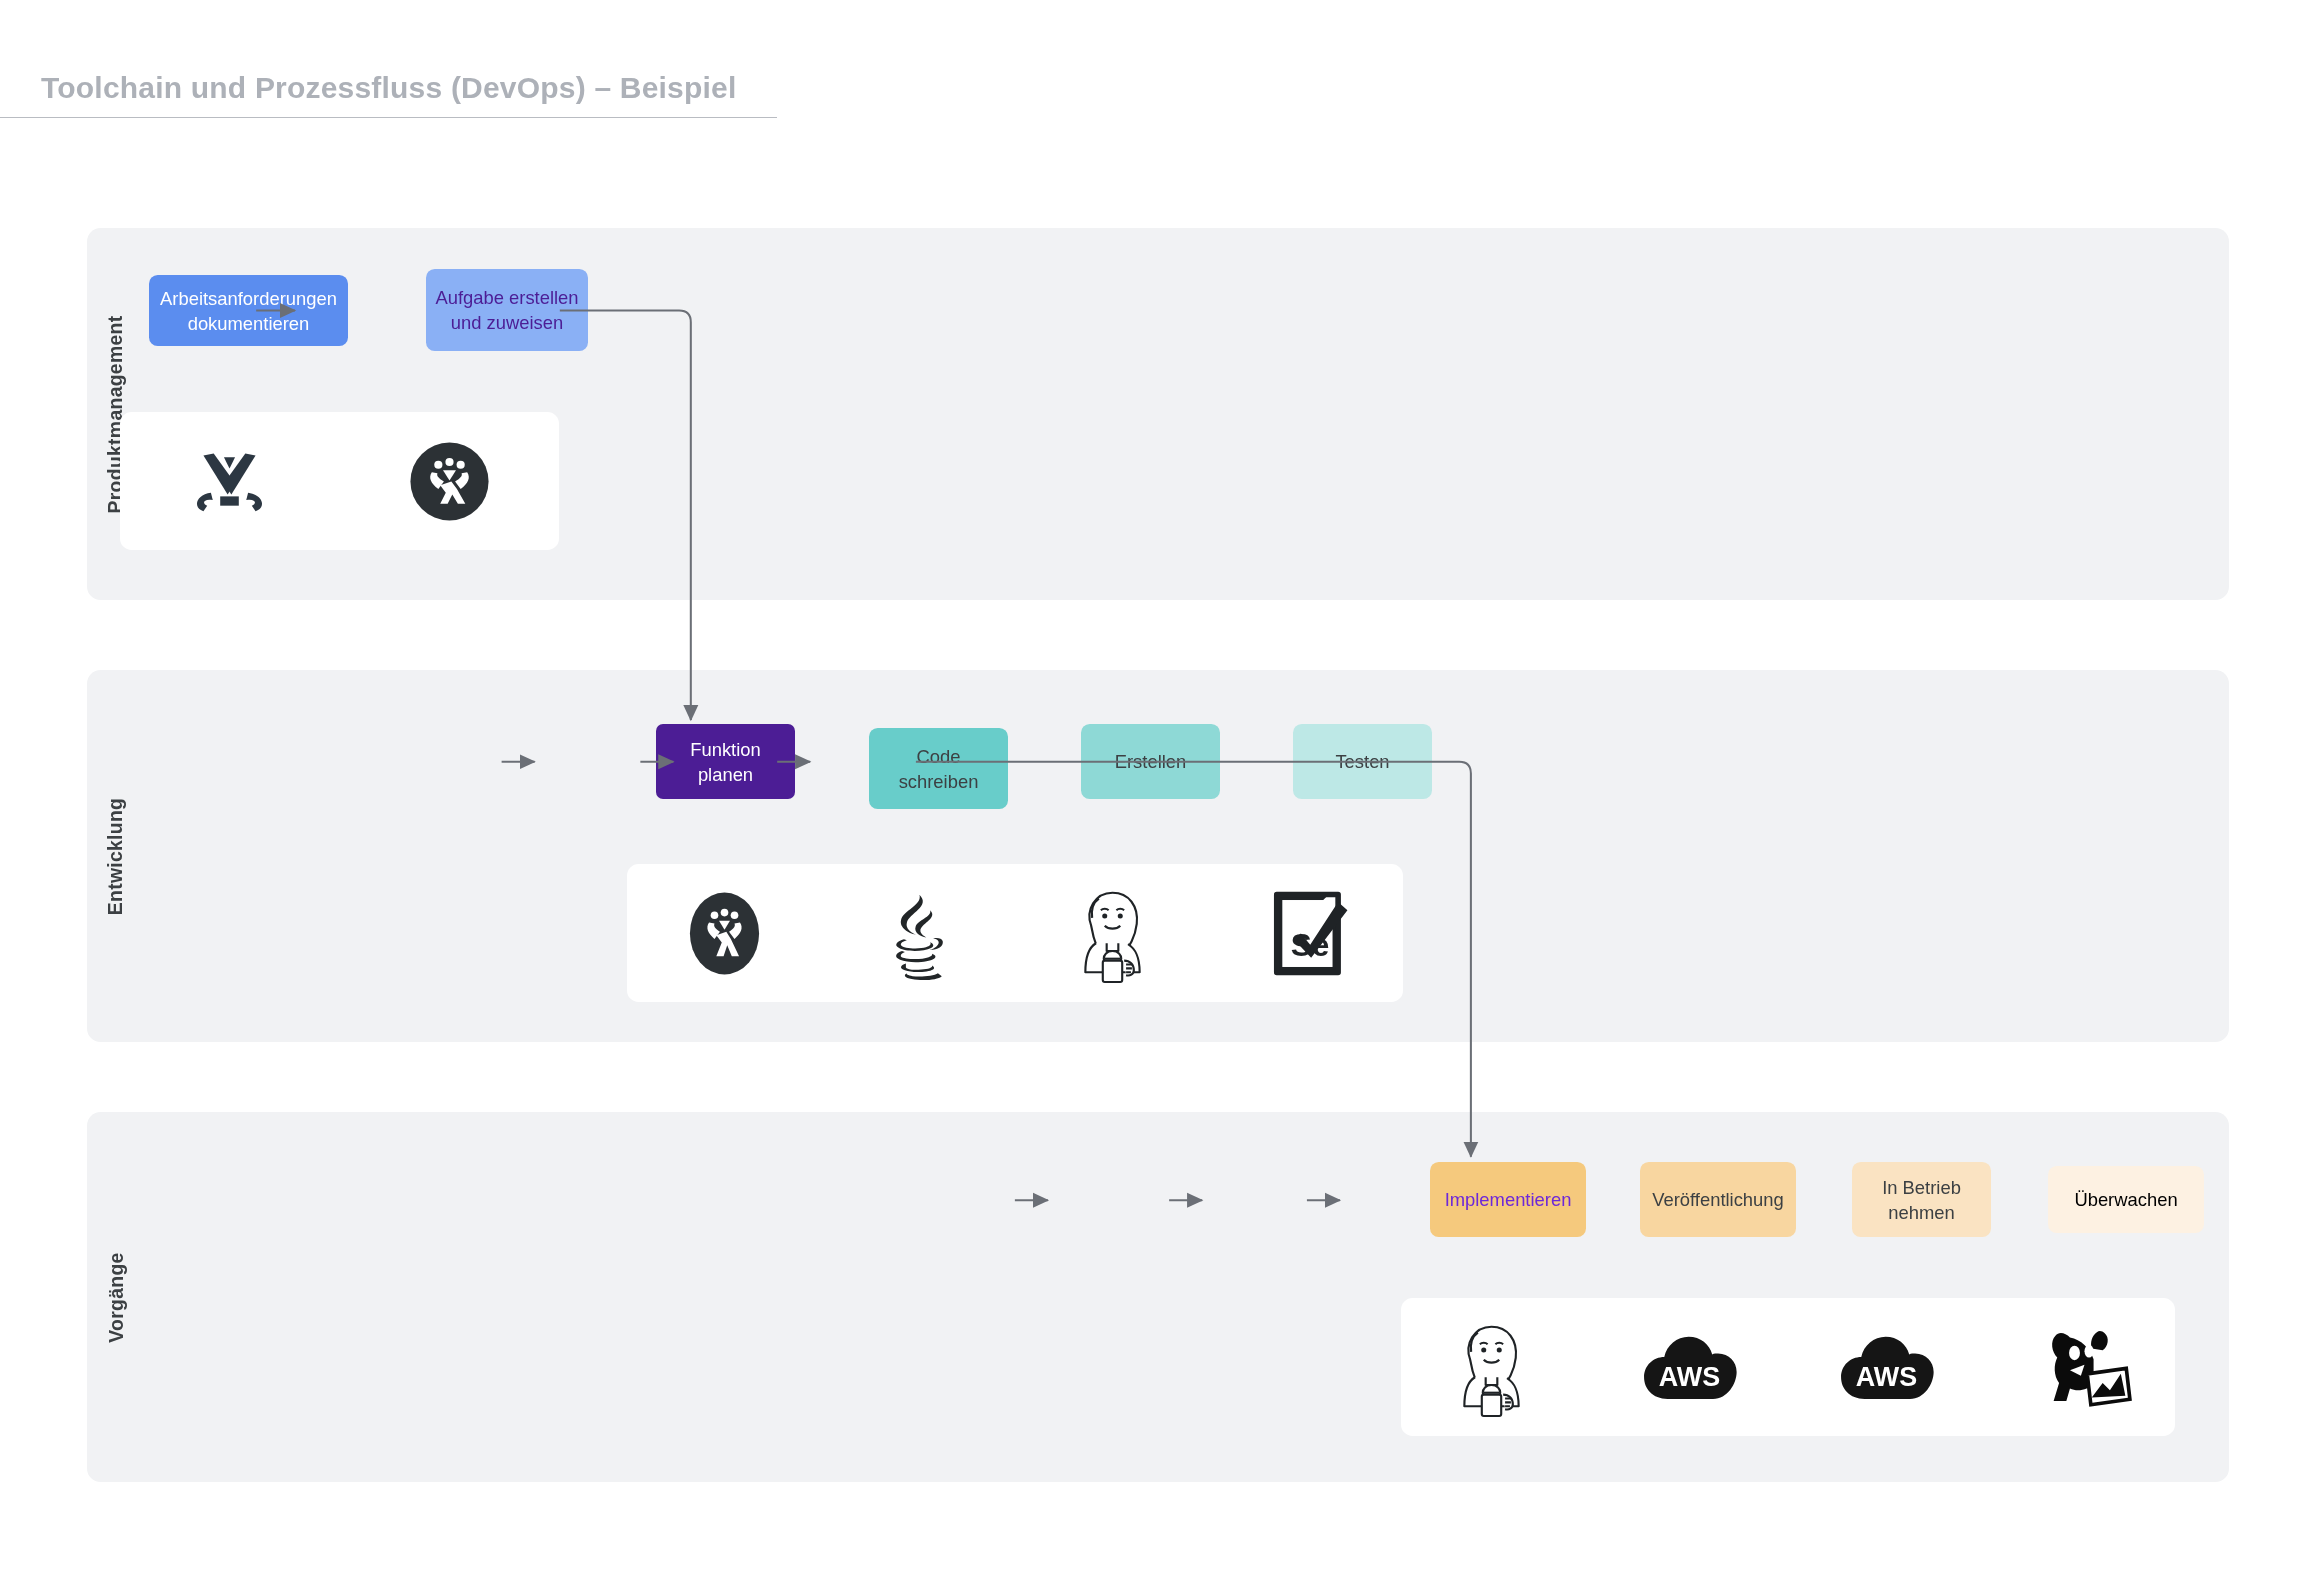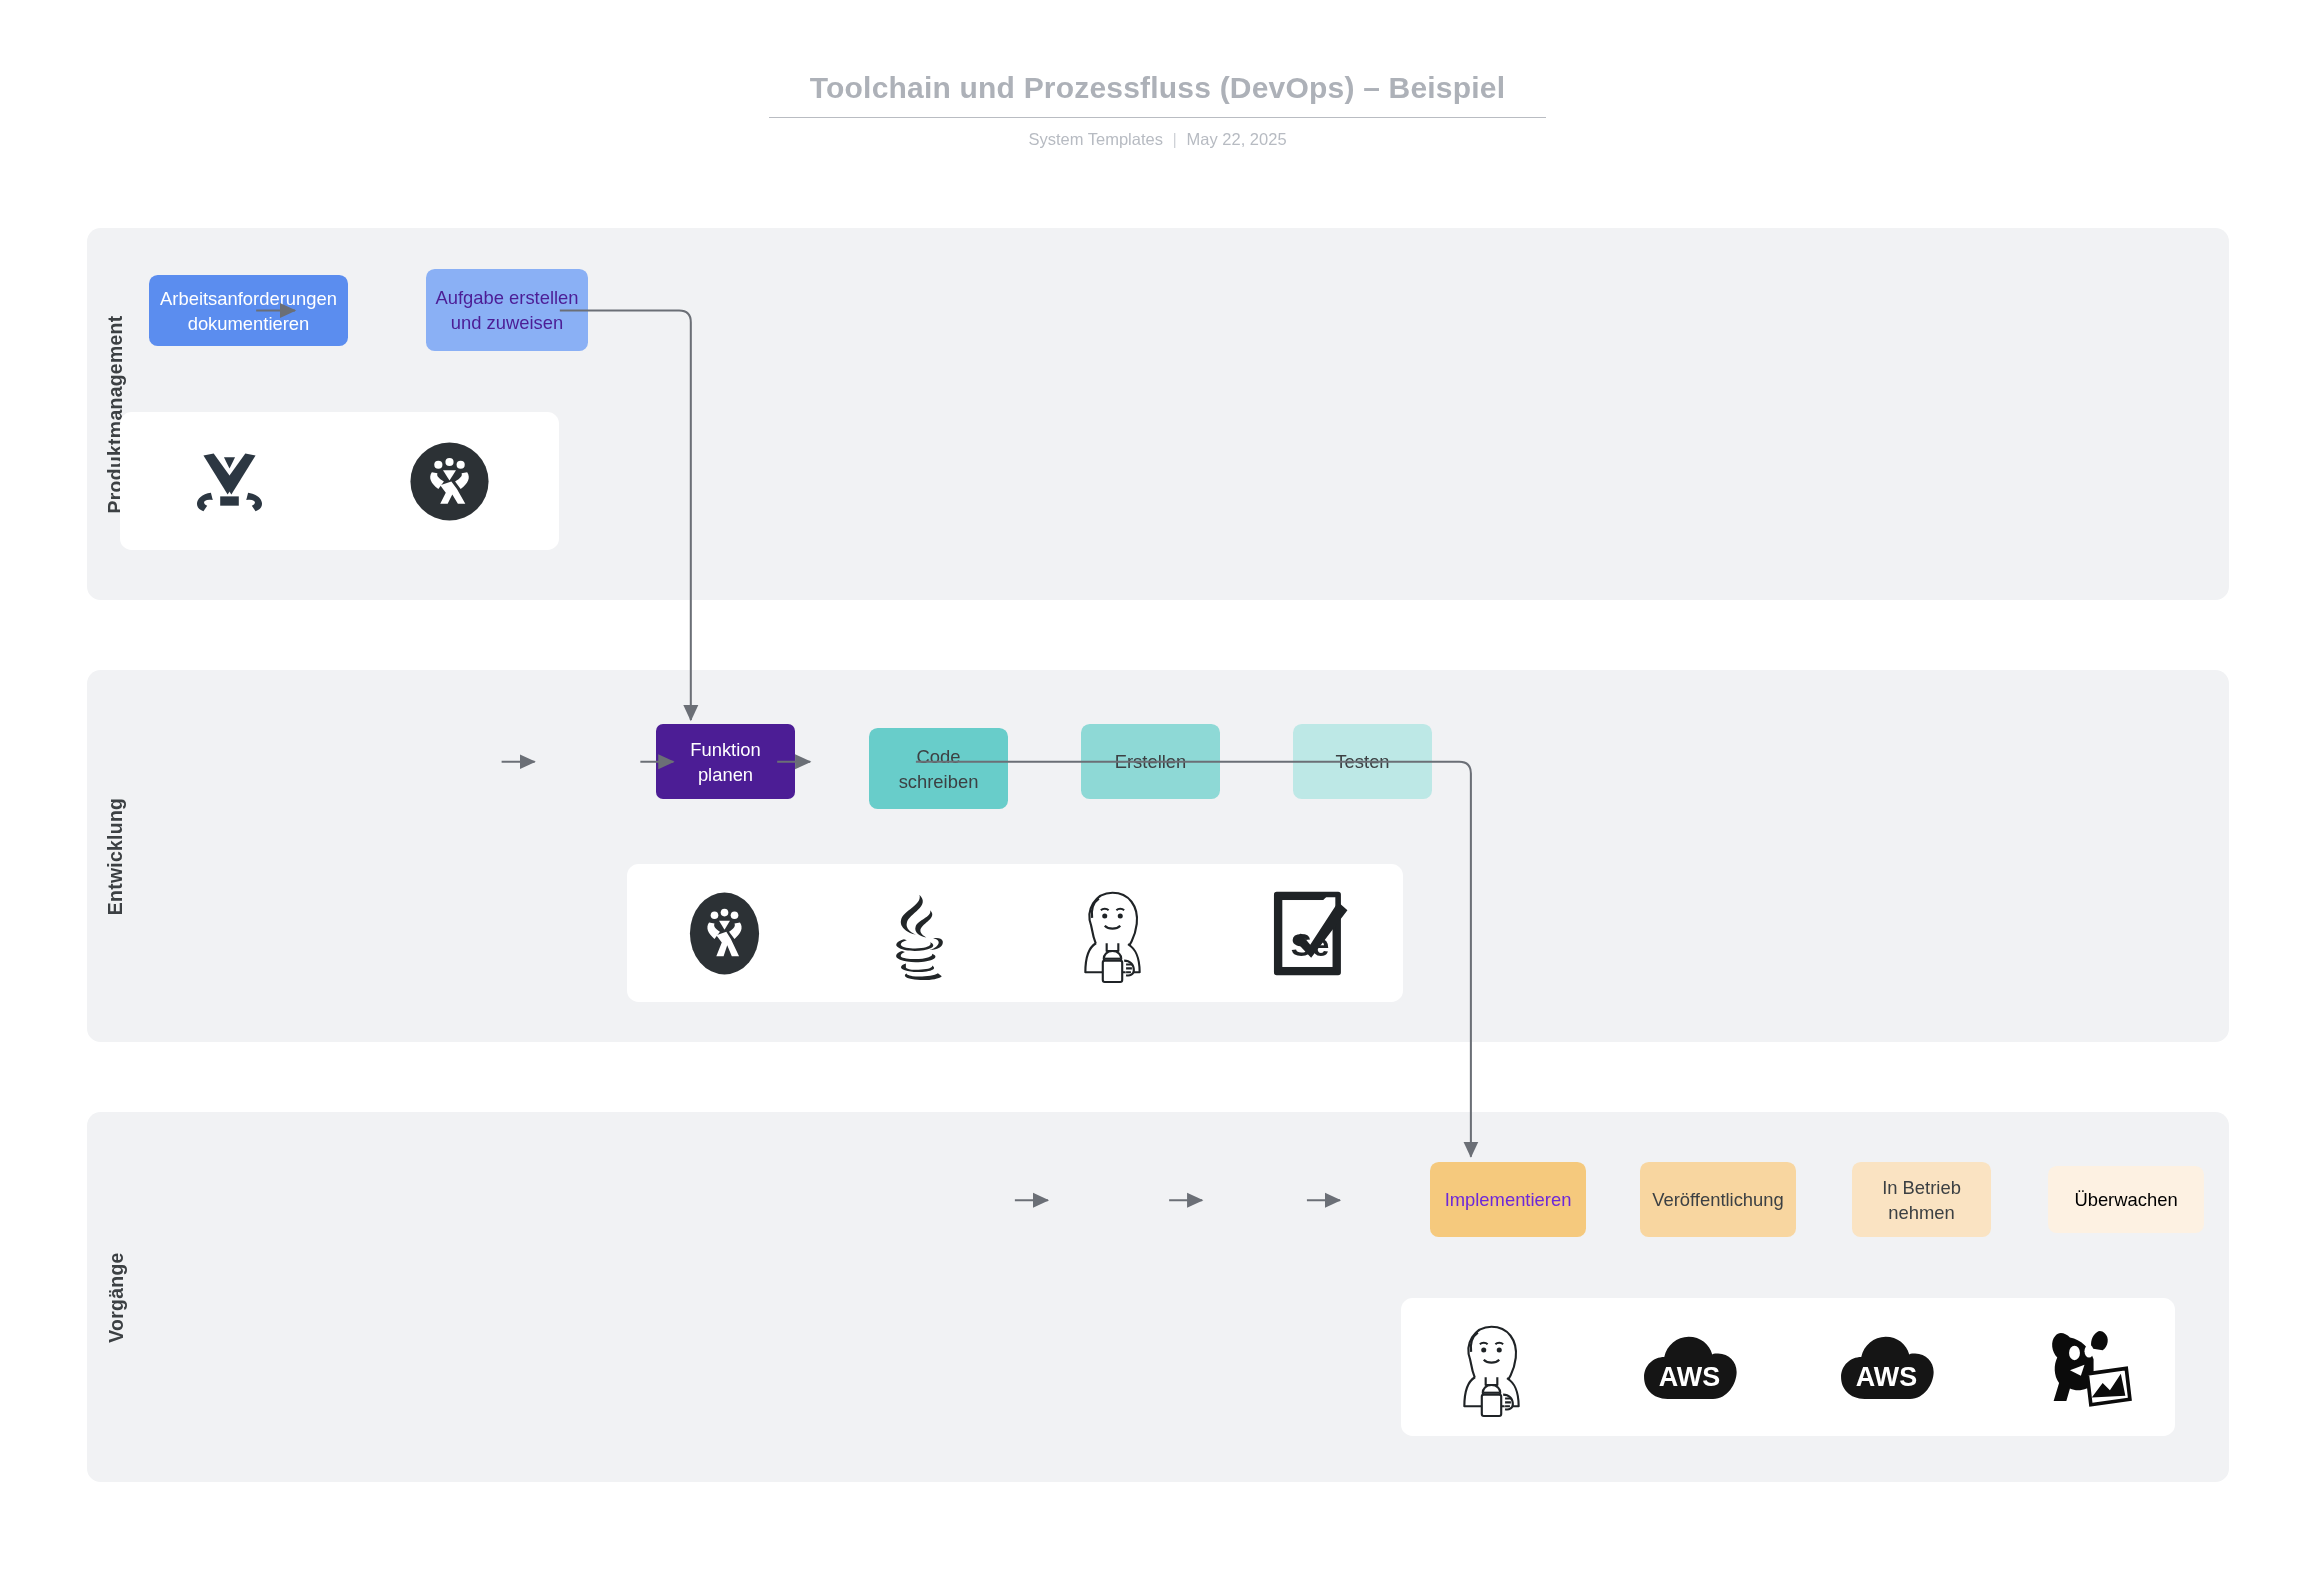--- a/index.html
+++ b/index.html
@@ -14,21 +14,20 @@
     font-family: "Liberation Sans", sans-serif;
     overflow: hidden;
   }
 
   
   #header {
     position: absolute;
     left: 0;
     top: 68px;
     width: 2315px;
-    text-align: center;
   }
   #title {
     font-size: 30px;
     font-weight: bold;
     color: #adb1b8;
     letter-spacing: 0.2px;
     line-height: 39px;
     display: inline-block;
     padding: 0 41px 9.7px 41px;
     border-bottom: 1.9px solid #b9bcc2;
@@ -114,23 +113,20 @@
     width: 2315px;
     height: 1572px;
     pointer-events: none;
   }
 </style>
 </head>
 <body>
 
 <div id="header">
   <div id="title">Toolchain und Prozessfluss (DevOps) – Beispiel</div>
-  <div id="subtitle">
-    <span>System Templates</span><span class="sep">|</span><span>May 22, 2025</span>
-  </div>
 </div>
 
 <div class="lane" id="lane-0">
   <div class="lane-label">
     <span>Produktmanagement</span>
   </div>
 
   <div class="step" style="left:33px; top:47px; width:199px; height:71px; background:#5b8def; color:#ffffff;">
     <span>Arbeitsanforderungen dokumentieren</span>
   </div>

